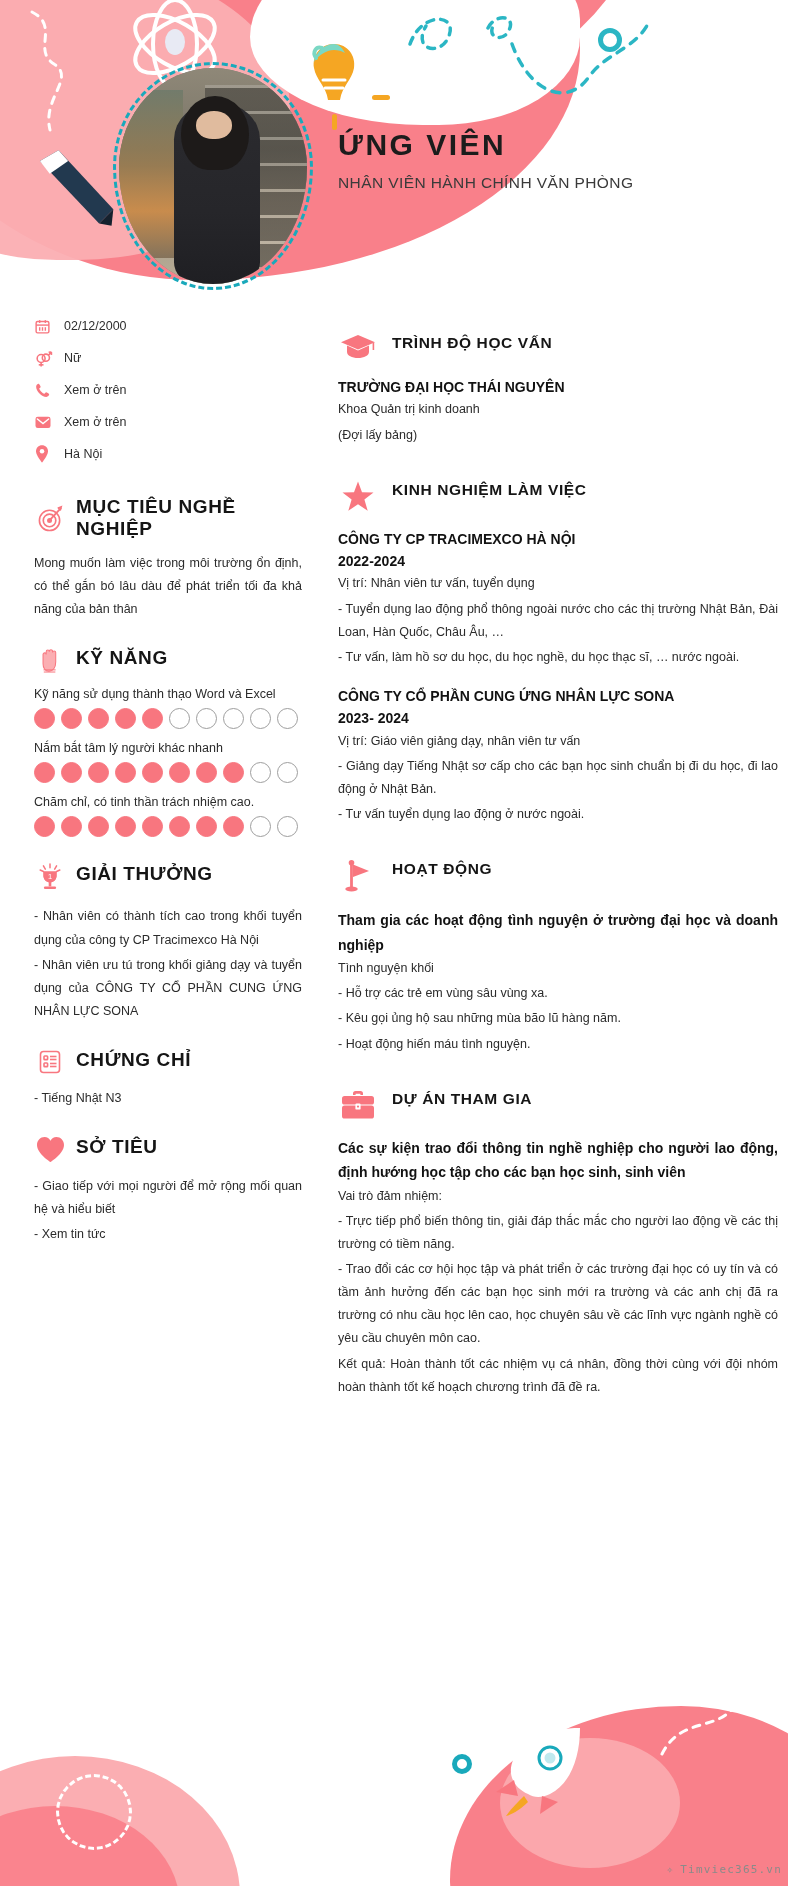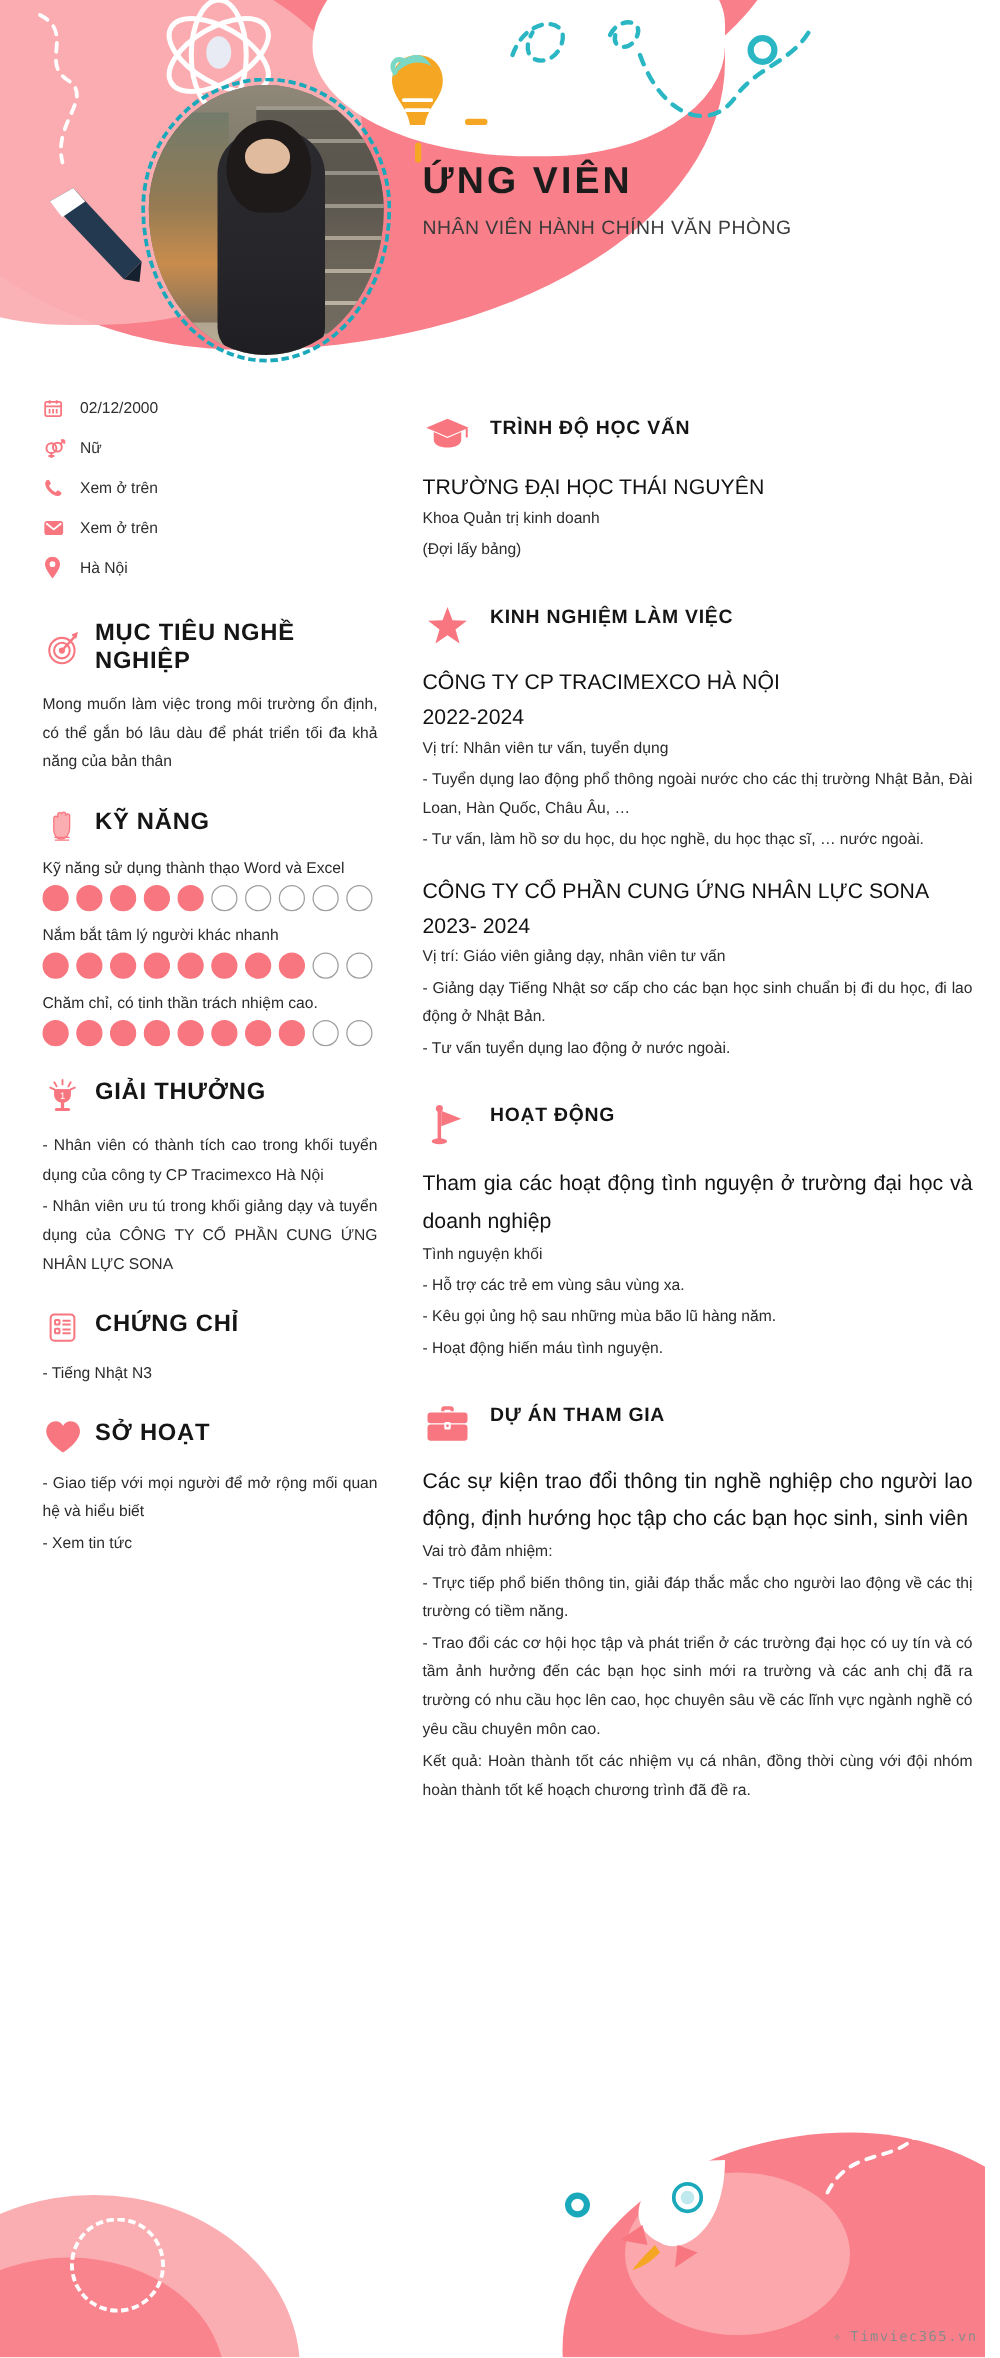--- a/index.html
+++ b/index.html
@@ -194,21 +194,21 @@
   .col-right .sec-title { font-size: 15.5px; }
 
   
   .body-p {
     font-size: 12.5px; line-height: 1.85;
     color: #2b2b2b; text-align: justify;
     margin-bottom: 2px;
   }
   .body-p.left-nojust { text-align: left; }
   .sub-bold {
-    font-size: 17px; font-weight: 400; color: #121212;
+    font-size: 14px; font-weight: 700; color: #121212;
     line-height: 1.6;
   }
   .sub-bold.blk { line-height: 1.75; text-align: justify; }
   .entry { margin-bottom: 16px; }
   .entry .body-p { line-height: 1.85; }
 
   
   .skill-label {
     font-size: 12.5px; color: #2b2b2b;
     margin-top: 12px; margin-bottom: 7px;
@@ -512,21 +512,21 @@
       <span class="sec-title">CHỨNG CHỈ</span>
     </div>
     <div class="body-p left-nojust">- Tiếng Nhật N3</div>
 
     <div class="sec-head">
       <span class="sec-ico">
         <svg width="29" height="27" viewBox="0 0 30 28" fill="#f8767f">
           <path d="M15 27 C 15 27 1 18.2 1 9.3 C 1 4.4 4.6 1 8.8 1 C 11.6 1 13.9 2.6 15 4.8 C 16.1 2.6 18.4 1 21.2 1 C 25.4 1 29 4.4 29 9.3 C 29 18.2 15 27 15 27 Z"></path>
         </svg>
       </span>
-      <span class="sec-title">SỞ HOẠT</span>
+      <span class="sec-title">SỞ TIÊU</span>
     </div>
     <div class="body-p">- Giao tiếp với mọi người để mở rộng mối quan hệ và hiểu biết</div>
     <div class="body-p left-nojust">- Xem tin tức</div>
   </div>
 
   <div class="col-right">
 
     <div class="sec-head">
       <span class="sec-ico">
         <svg width="36" height="26" viewBox="0 0 36 26" fill="#f8767f">

